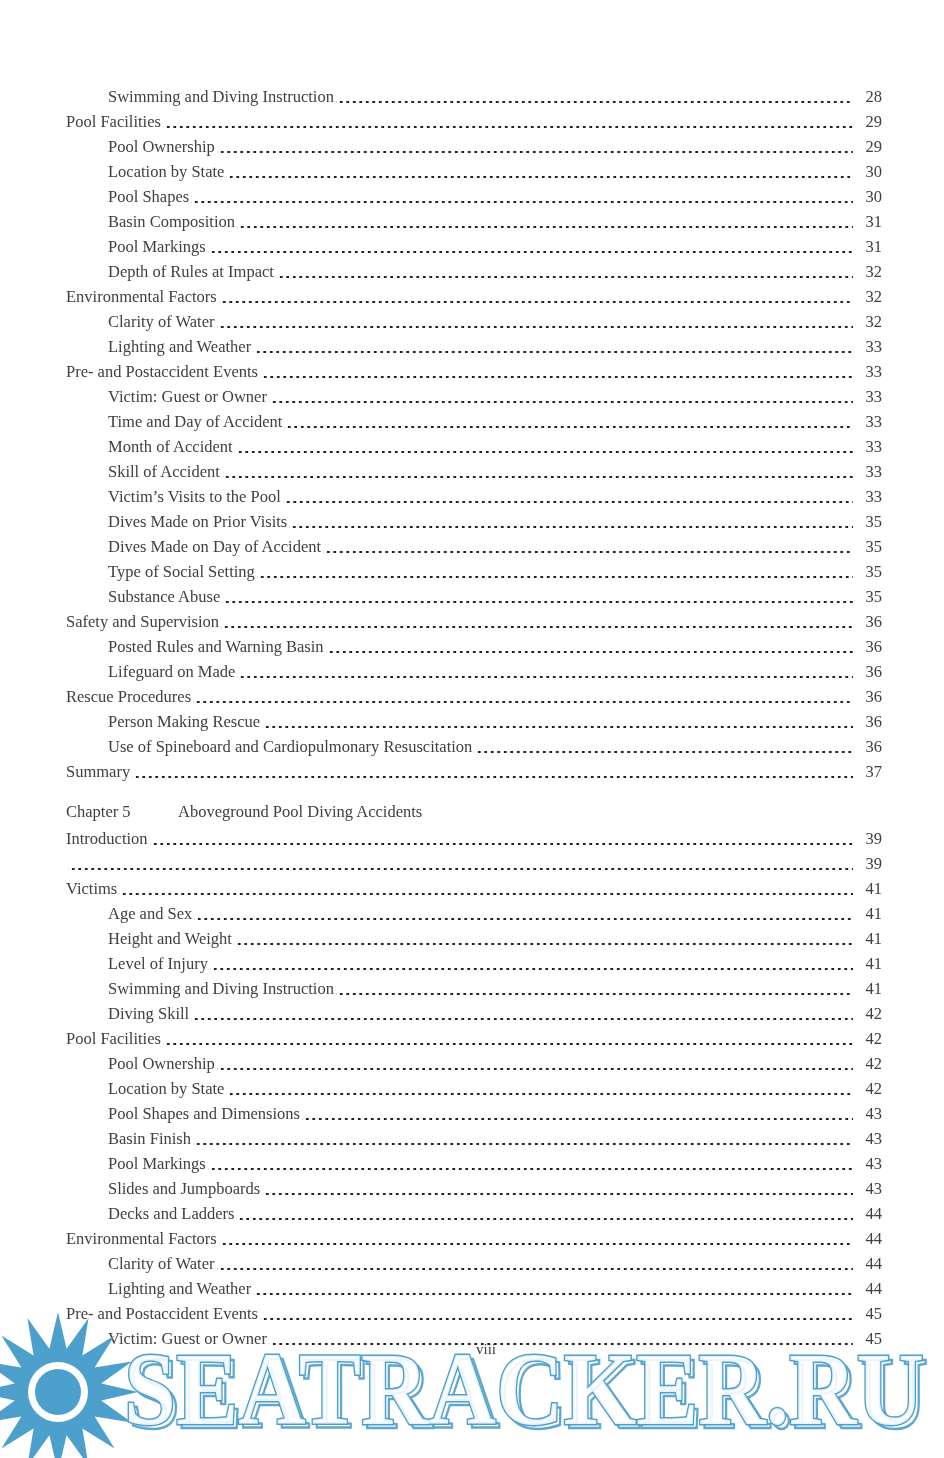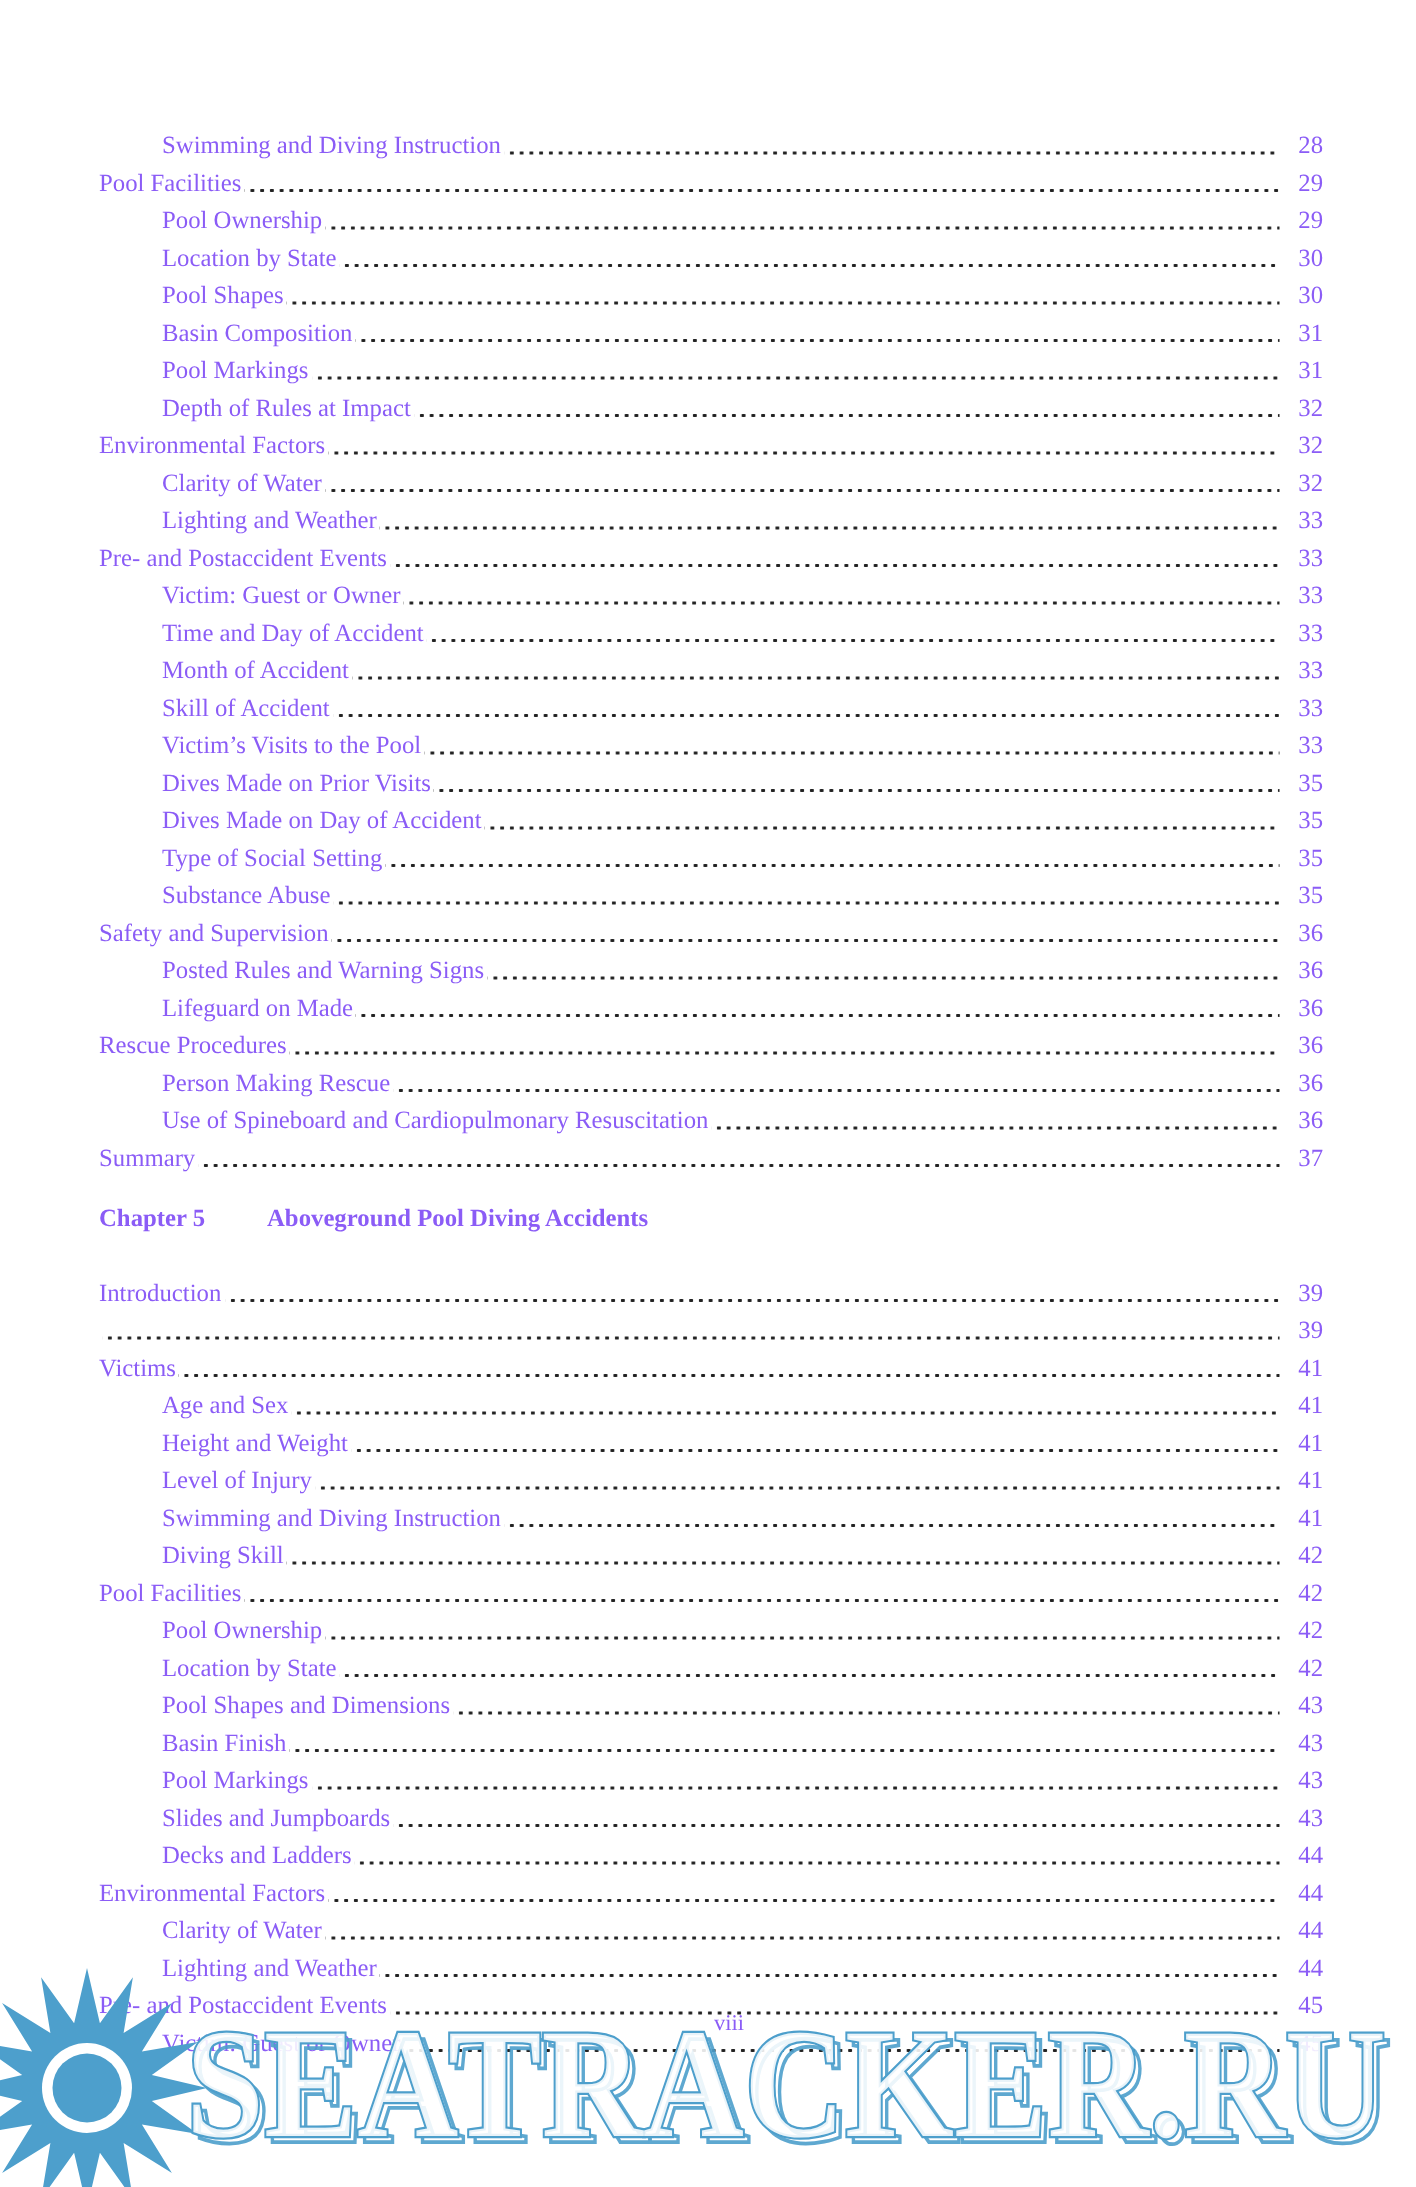--- a/index.html
+++ b/index.html
@@ -3,21 +3,21 @@
 <meta charset="utf-8">
 <style>
   html,body{margin:0;padding:0;background:#e8e8e8;}
   .page{
     position:relative;
     width:944px;height:1458px;
     margin:0 auto;
     background:#ffffff;
     overflow:hidden;
     font-family:"Liberation Serif", serif;
-    color:#8b5cf6;
+    color:#404040;
   }
   .toc{
     position:absolute;
     left:66px;top:84px;right:62px;
     font-size:16.5px;
     line-height:25px;
   }
   .row{
     display:flex;
     align-items:baseline;
@@ -34,22 +34,22 @@
     background-repeat:repeat-x;
     background-position:left 2px bottom 4px;
   }
   .pg{
     min-width:26px;
     text-align:right;
     white-space:nowrap;
   }
   .chapter-heading{
     margin-top:15px;
-    margin-bottom:25px;
-    font-weight:bold;
+    margin-bottom:2px;
+    font-weight:normal;
     height:25px;
   }
   .ch-num{ display:inline-block; width:112px; }
   .footer{
     position:absolute;
     left:0;right:0;top:1341px;
     text-align:center;
     font-size:15px;
     z-index:1;
     padding-left:28px;
@@ -172,21 +172,21 @@
         <span class="lbl">Substance Abuse</span>
         <span class="dots"></span>
         <span class="pg">35</span>
       </div>
       <div class="row lvl1">
         <span class="lbl">Safety and Supervision</span>
         <span class="dots"></span>
         <span class="pg">36</span>
       </div>
       <div class="row lvl2">
-        <span class="lbl">Posted Rules and Warning Signs</span>
+        <span class="lbl">Posted Rules and Warning Basin</span>
         <span class="dots"></span>
         <span class="pg">36</span>
       </div>
       <div class="row lvl2">
         <span class="lbl">Lifeguard on Made</span>
         <span class="dots"></span>
         <span class="pg">36</span>
       </div>
       <div class="row lvl1">
         <span class="lbl">Rescue Procedures</span>

